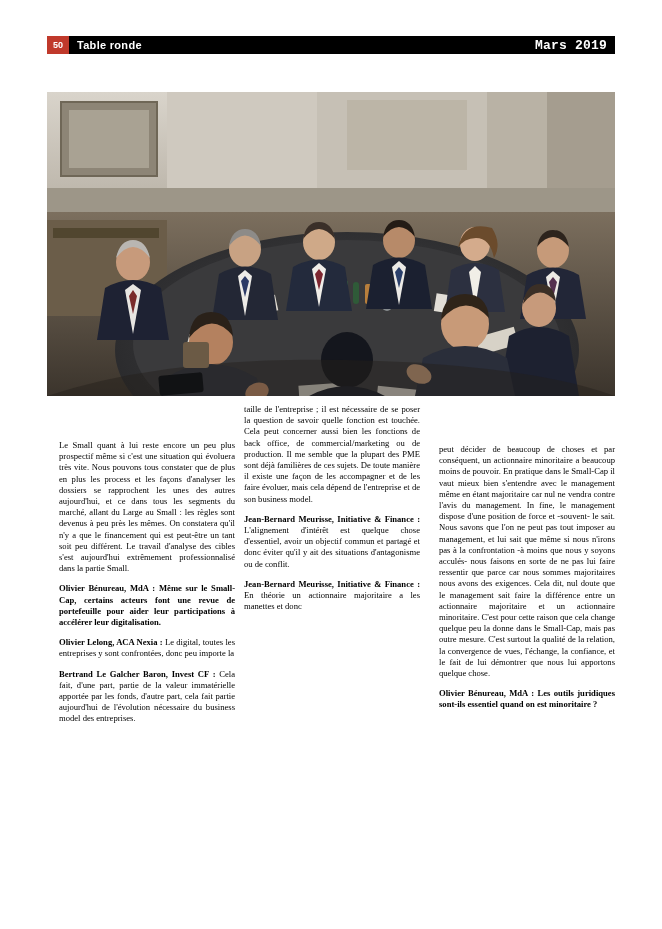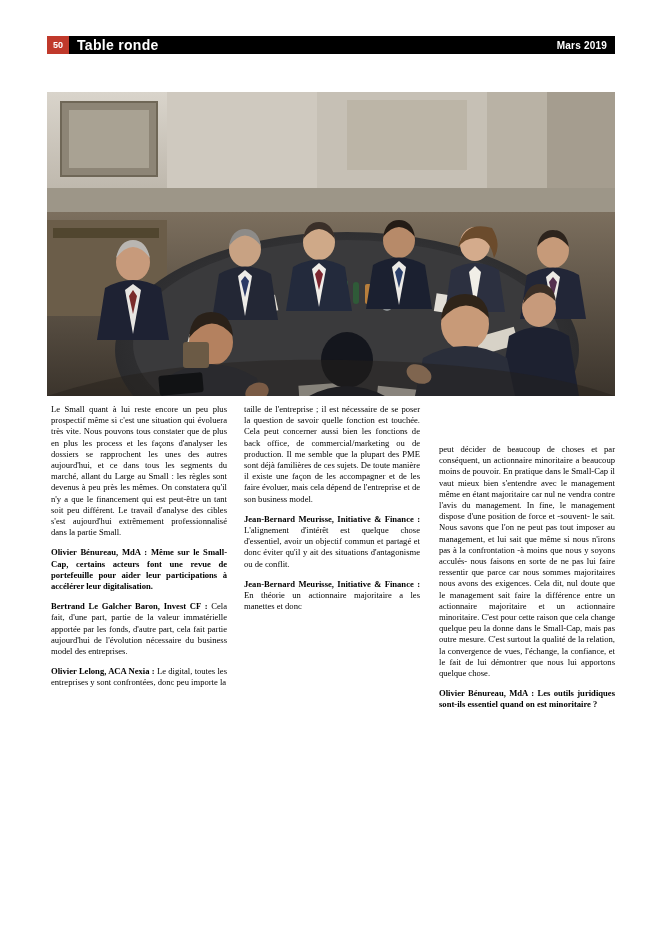--- a/index.html
+++ b/index.html
@@ -44,28 +44,28 @@
     flex: 1;
     background: #000000;
     color: #ffffff;
     display: flex;
     align-items: center;
     justify-content: space-between;
     padding: 0 8px;
   }
   .header-title {
     font-family: "Liberation Sans", sans-serif;
-    font-size: 14px;
+    font-size: 11px;
     font-weight: bold;
     letter-spacing: 0.3px;
     text-align: right;
   }
   .header-date {
-    font-family: Liberation Sans, sans-serif;
-    font-size: 10px;
+    font-family: Liberation Mono, monospace;
+    font-size: 13px;
     font-weight: bold;
     letter-spacing: 0.2px;
   }
 
   
   .photo {
     position: absolute;
     left: 47px;
     top: 92px;
     width: 568px;
@@ -86,21 +86,21 @@
   .col {
     position: absolute;
     top: 0;
     width: 176px;
     font-size: 8.6px;
     line-height: 11.2px;
     text-align: justify;
     text-justify: inter-word;
     hyphens: auto;
   }
-  .col1 { left: 4px; }
+  .col1 { left: 12px; margin-top: 36px; }
   .col2 { left: 197px; }
   .col3 { left: 392px; margin-top: 40px; }
 
   .col p {
     margin: 0 0 9px 0;
   }
   .col p.q {
     font-weight: bold;
   }
   .speaker {
@@ -241,22 +241,22 @@
 
       <rect x="136" y="250" width="26" height="26" rx="3" fill="#6b5a45"></rect>
     </svg>
   </div>
 
   <div class="columns">
 
     <div class="col col1">
       <p>Le Small quant à lui reste encore un peu plus prospectif même si c'est une situation qui évoluera très vite. Nous pouvons tous constater que de plus en plus les process et les façons d'analyser les dossiers se rapprochent les unes des autres aujourd'hui, et ce dans tous les segments du marché, allant du Large au Small : les règles sont devenus à peu près les mêmes. On constatera qu'il n'y a que le financement qui est peut-être un tant soit peu différent. Le travail d'analyse des cibles s'est aujourd'hui extrêmement professionnalisé dans la partie Small.</p>
       <p class="q">Olivier Bénureau, MdA : Même sur le Small-Cap, certains acteurs font une revue de portefeuille pour aider leur participations à accélérer leur digitalisation.</p>
+      <p><span class="speaker">Olivier Lelong, ACA Nexia : </span><span>Le digital, toutes les entreprises y sont confrontées, donc peu importe la</span></p>
       <p><span class="speaker">Bertrand Le Galcher Baron, Invest CF : </span><span>Cela fait, d'une part, partie de la valeur immatérielle apportée par les fonds, d'autre part, cela fait partie aujourd'hui de l'évolution nécessaire du business model des entreprises.</span></p>
-      <p><span class="speaker">Olivier Lelong, ACA Nexia : </span><span>Le digital, toutes les entreprises y sont confrontées, donc peu importe la</span></p>
     </div>
 
     <div class="col col2">
       <p>taille de l'entreprise ; il est nécessaire de se poser la question de savoir quelle fonction est touchée. Cela peut concerner aussi bien les fonctions de back office, de commercial/marketing ou de production. Il me semble que la plupart des PME sont déjà familières de ces sujets. De toute manière il existe une façon de les accompagner et de les faire évoluer, mais cela dépend de l'entreprise et de son business model.</p>
       <p><span class="speaker">Jean-Bernard Meurisse, Initiative &amp; Finance : </span><span>L'alignement d'intérêt est quelque chose d'essentiel, avoir un objectif commun et partagé et donc éviter qu'il y ait des situations d'antagonisme ou de conflit.</span></p>
       <p><span class="speaker">Jean-Bernard Meurisse, Initiative &amp; Finance : </span><span>En théorie un actionnaire majoritaire a les manettes et donc</span></p>
     </div>
 
     <div class="col col3">
       <p>peut décider de beaucoup de choses et par conséquent, un actionnaire minoritaire a beaucoup moins de pouvoir. En pratique dans le Small-Cap il vaut mieux bien s'entendre avec le management même en étant majoritaire car nul ne vendra contre l'avis du management. In fine, le management dispose d'une position de force et -souvent- le sait. Nous savons que l'on ne peut pas tout imposer au management, et lui sait que même si nous n'irons pas à la confrontation -à moins que nous y soyons acculés- nous faisons en sorte de ne pas lui faire ressentir que parce car nous sommes majoritaires nous avons des exigences. Cela dit, nul doute que le management sait faire la différence entre un actionnaire majoritaire et un actionnaire minoritaire. C'est pour cette raison que cela change quelque peu la donne dans le Small-Cap, mais pas outre mesure. C'est surtout la qualité de la relation, la convergence de vues, l'échange, la confiance, et le fait de lui démontrer que nous lui apportons quelque chose.</p>

